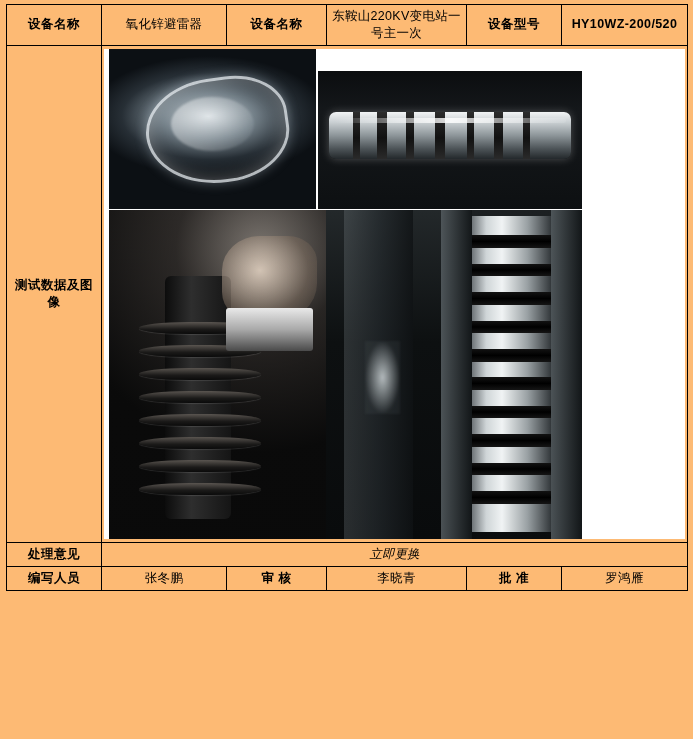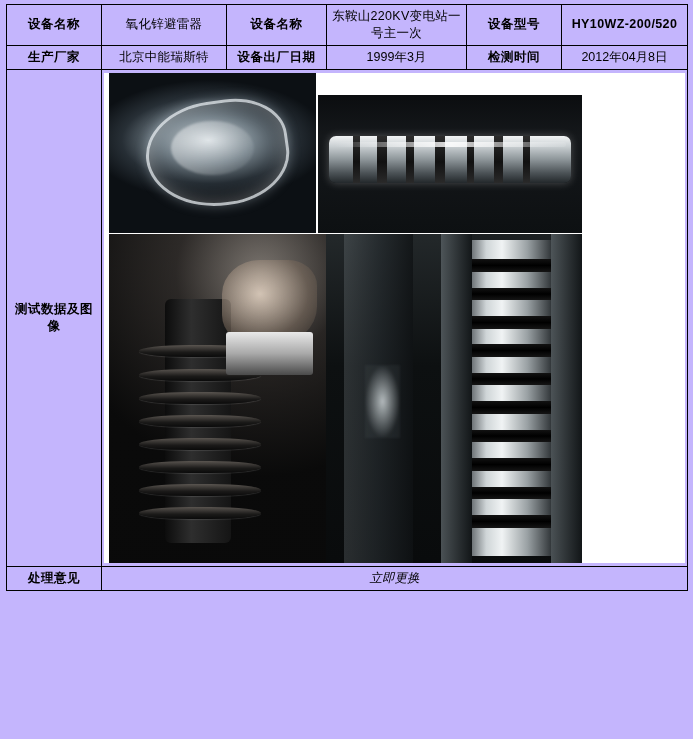--- a/index.html
+++ b/index.html
@@ -8,21 +8,21 @@
     background: #ffffff;
   }
   body {
     font-family: "Liberation Sans", sans-serif;
     color: #000;
   }
   .page {
     width: 693px;
     height: 739px;
     position: relative;
-    background: #c4b5fd;
+    background: #fdba74;
     box-sizing: border-box;
     padding: 4px 6px 8px 6px;
   }
   table.report {
     border-collapse: collapse;
     width: 681px;
     table-layout: fixed;
     border: 1px solid #000;
   }
   table.report td {
@@ -212,28 +212,20 @@
     </colgroup>
     <tbody>
       <tr class="row-h">
         <td class="label">设备名称</td>
         <td class="val">氧化锌避雷器</td>
         <td class="label">设备名称</td>
         <td class="val">东鞍山220KV变电站一号主一次</td>
         <td class="label">设备型号</td>
         <td class="model-val">HY10WZ-200/520</td>
       </tr>
-      <tr class="row-h">
-        <td class="label">生产厂家</td>
-        <td class="val">北京中能瑞斯特</td>
-        <td class="label">设备出厂日期</td>
-        <td class="date-val">1999年3月</td>
-        <td class="label">检测时间</td>
-        <td class="date-val">2012年04月8日</td>
-      </tr>
 
       <tr>
         <td class="label label-two-line">测试数据及图像</td>
         <td class="images-cell" colspan="5">
           <div class="img-stage">
 
             <div class="photo p1"></div>
 
             <div class="photo p2">
               <div class="tube">
@@ -287,15 +279,23 @@
           </div>
         </td>
       </tr>
 
 
       <tr class="row-h">
         <td class="label">处理意见</td>
         <td class="opinion" colspan="5">立即更换</td>
       </tr>
 
+      <tr class="row-h">
+        <td class="label">编写人员</td>
+        <td class="val">张冬鹏</td>
+        <td class="label">审 核</td>
+        <td class="val">李晓青</td>
+        <td class="label">批 准</td>
+        <td class="val">罗鸿雁</td>
+      </tr>
     </tbody>
   </table>
 </div>
 
 </body></html>

